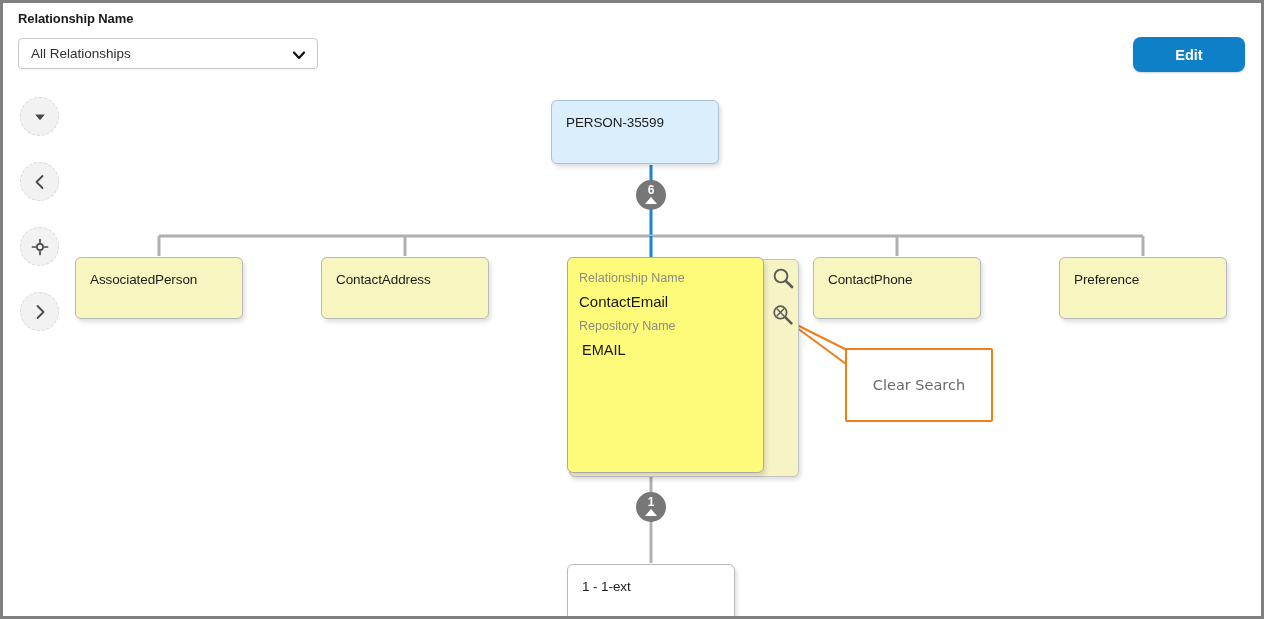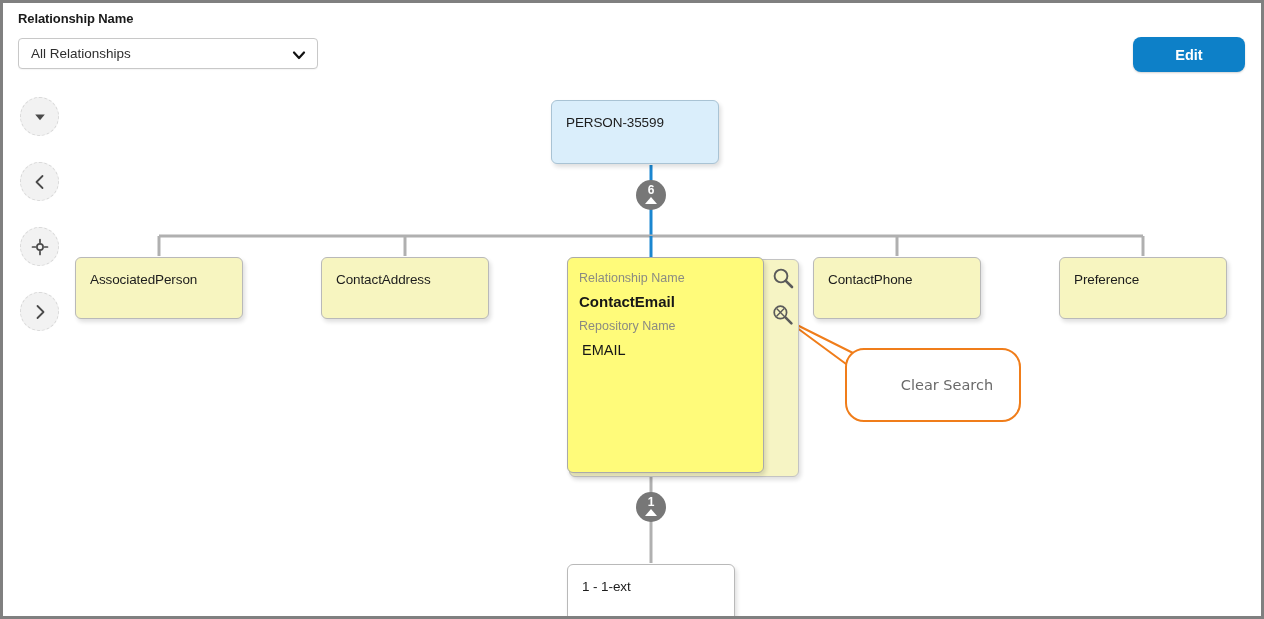--- a/index.html
+++ b/index.html
@@ -177,21 +177,21 @@
   }
   .card-field-label {
     position: absolute;
     font-size: 12.5px;
     color: #8b8b82;
   }
   .card-field-value {
     position: absolute;
     font-size: 15px;
     color: #171717;
-    font-weight: bold;
+    font-weight: normal;
   }
   .card-field-value.plainweight {
     font-weight: normal;
     font-size: 14.5px;
   }
 
   .card-icon {
     position: absolute;
     width: 24px;
     height: 24px;
@@ -233,26 +233,25 @@
 
   
   .callout {
     position: absolute;
     left: 842px;
     top: 345px;
     width: 144px;
     height: 70px;
     background: #ffffff;
     border: 2px solid #f07d1a;
-    border-radius: 19px;
+    border-radius: 2px;
     z-index: 10;
     display: flex;
     align-items: center;
     justify-content: center;
-    padding-left: 28px;
   }
   .callout-text {
     font-size: 14.5px;
     color: #6a6a6a;
     font-family: "DejaVu Sans", sans-serif;
   }
 </style>
 </head>
 <body>
 

